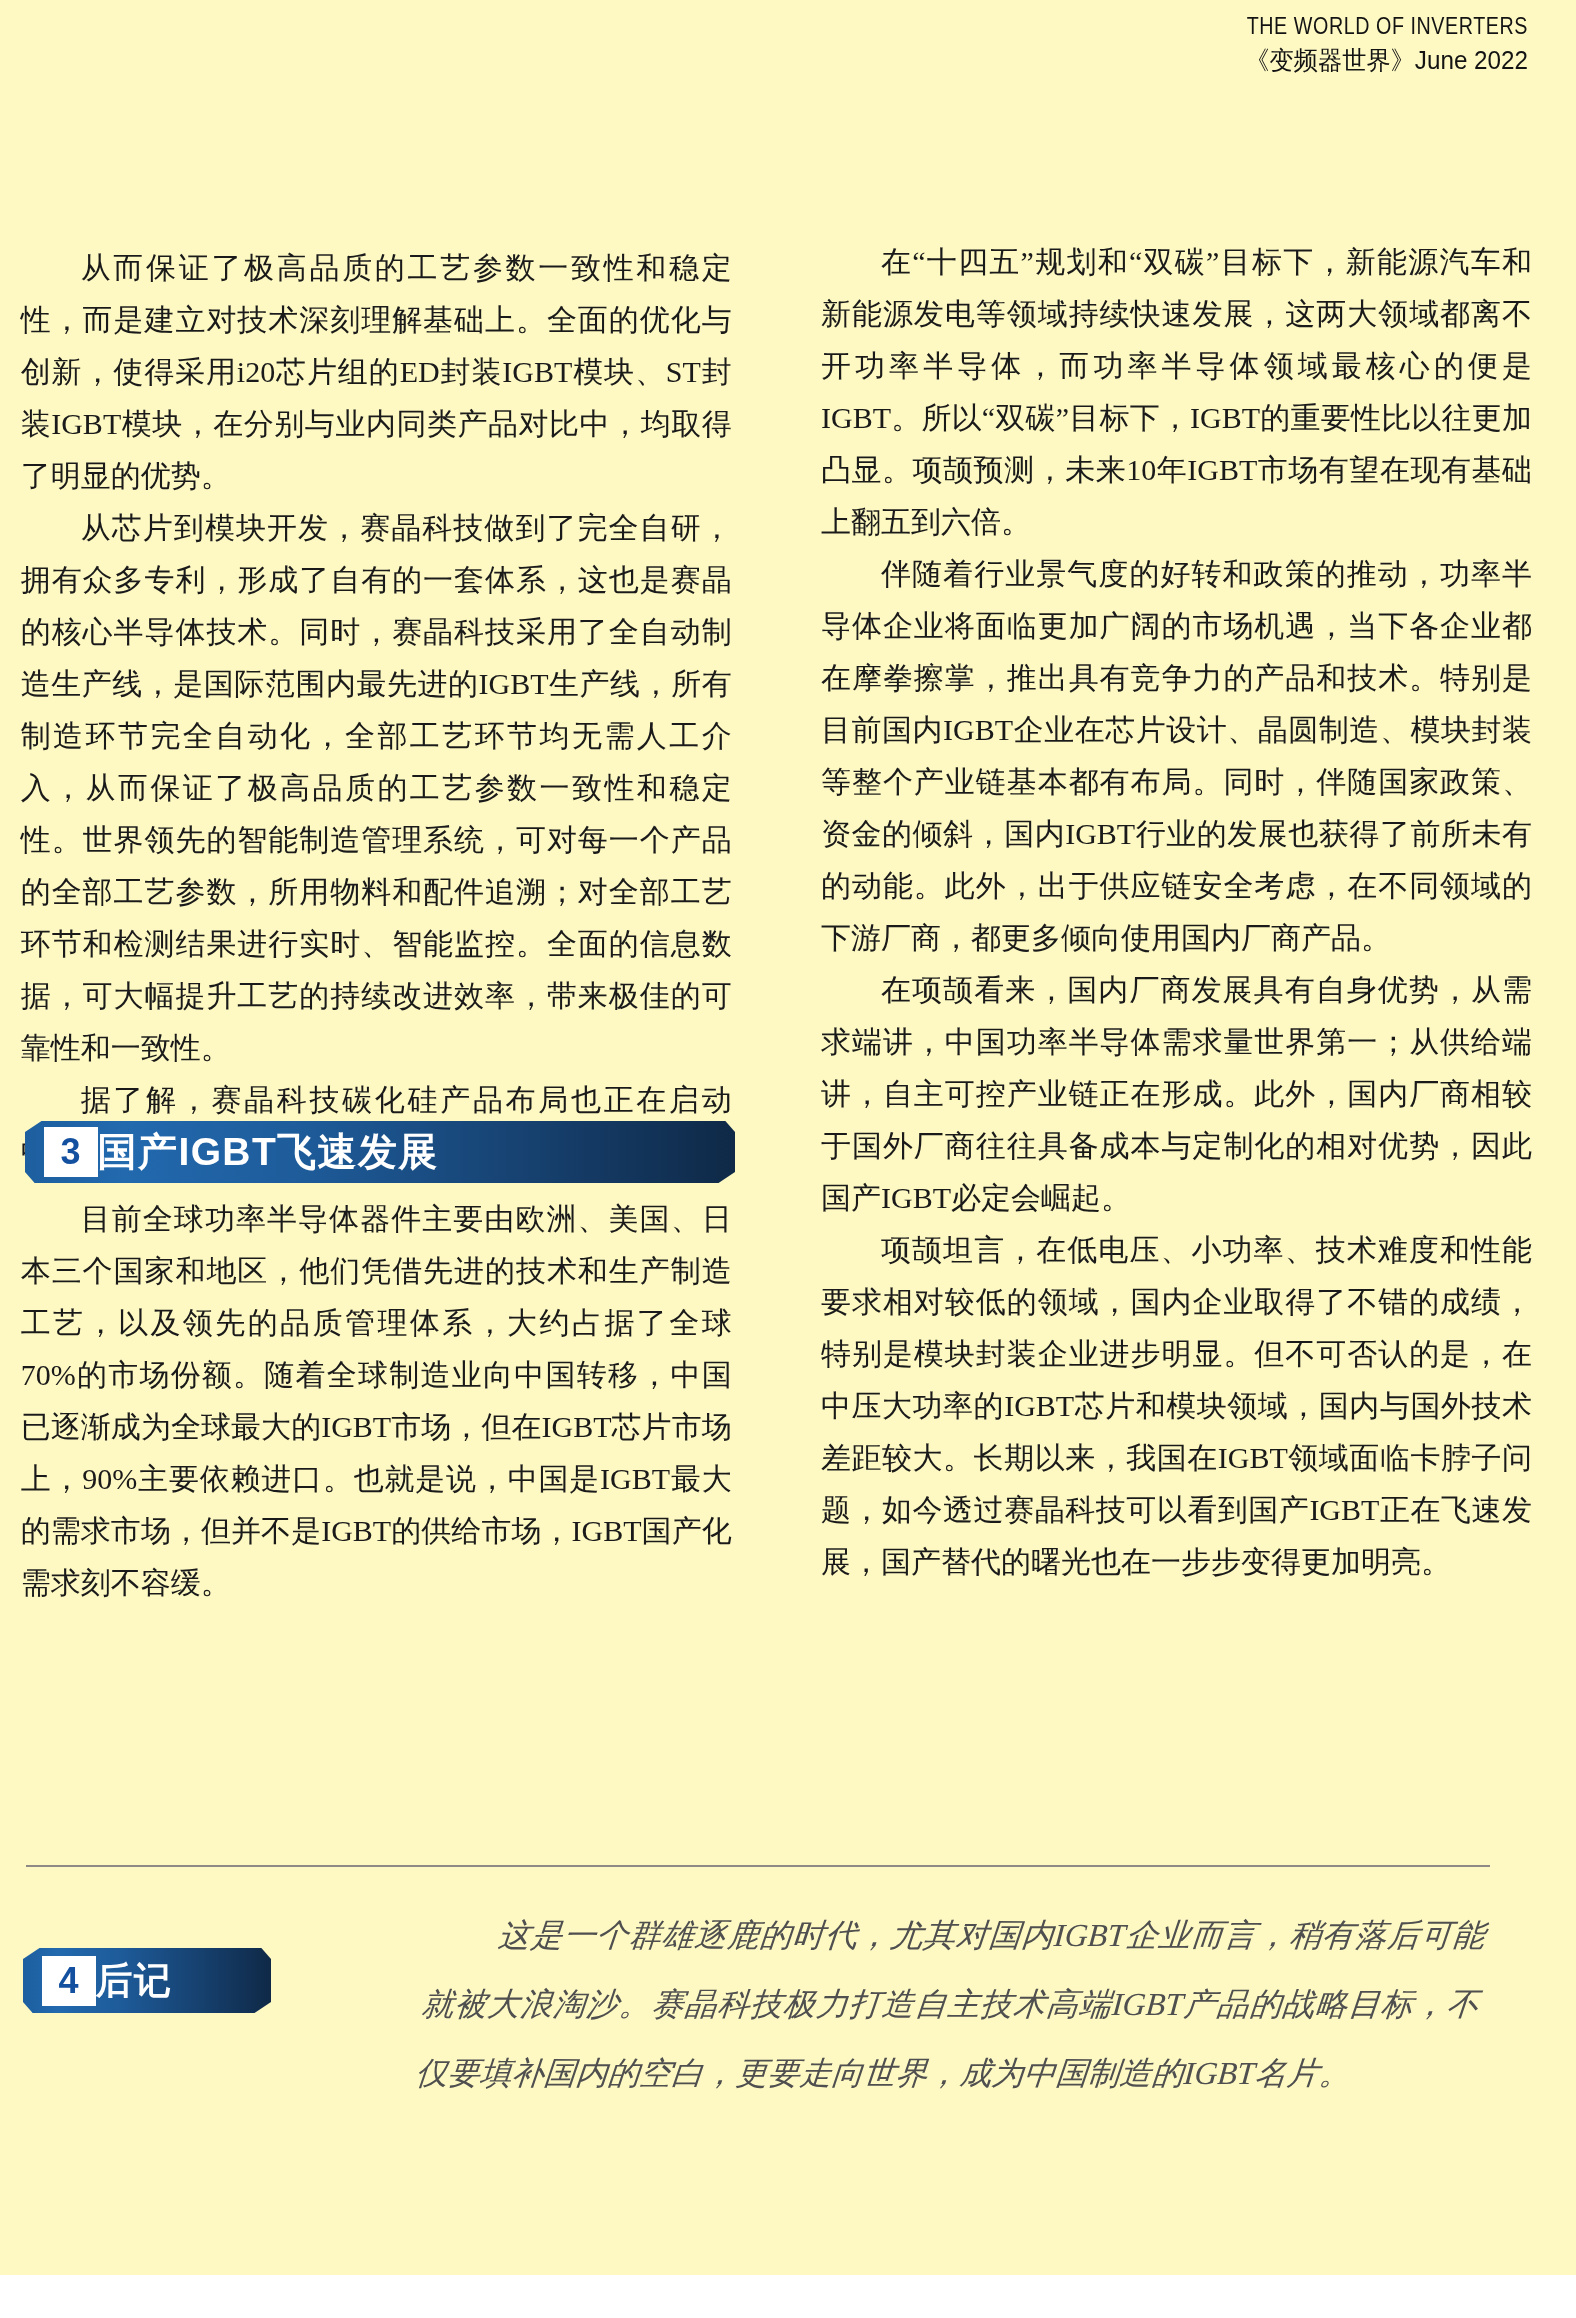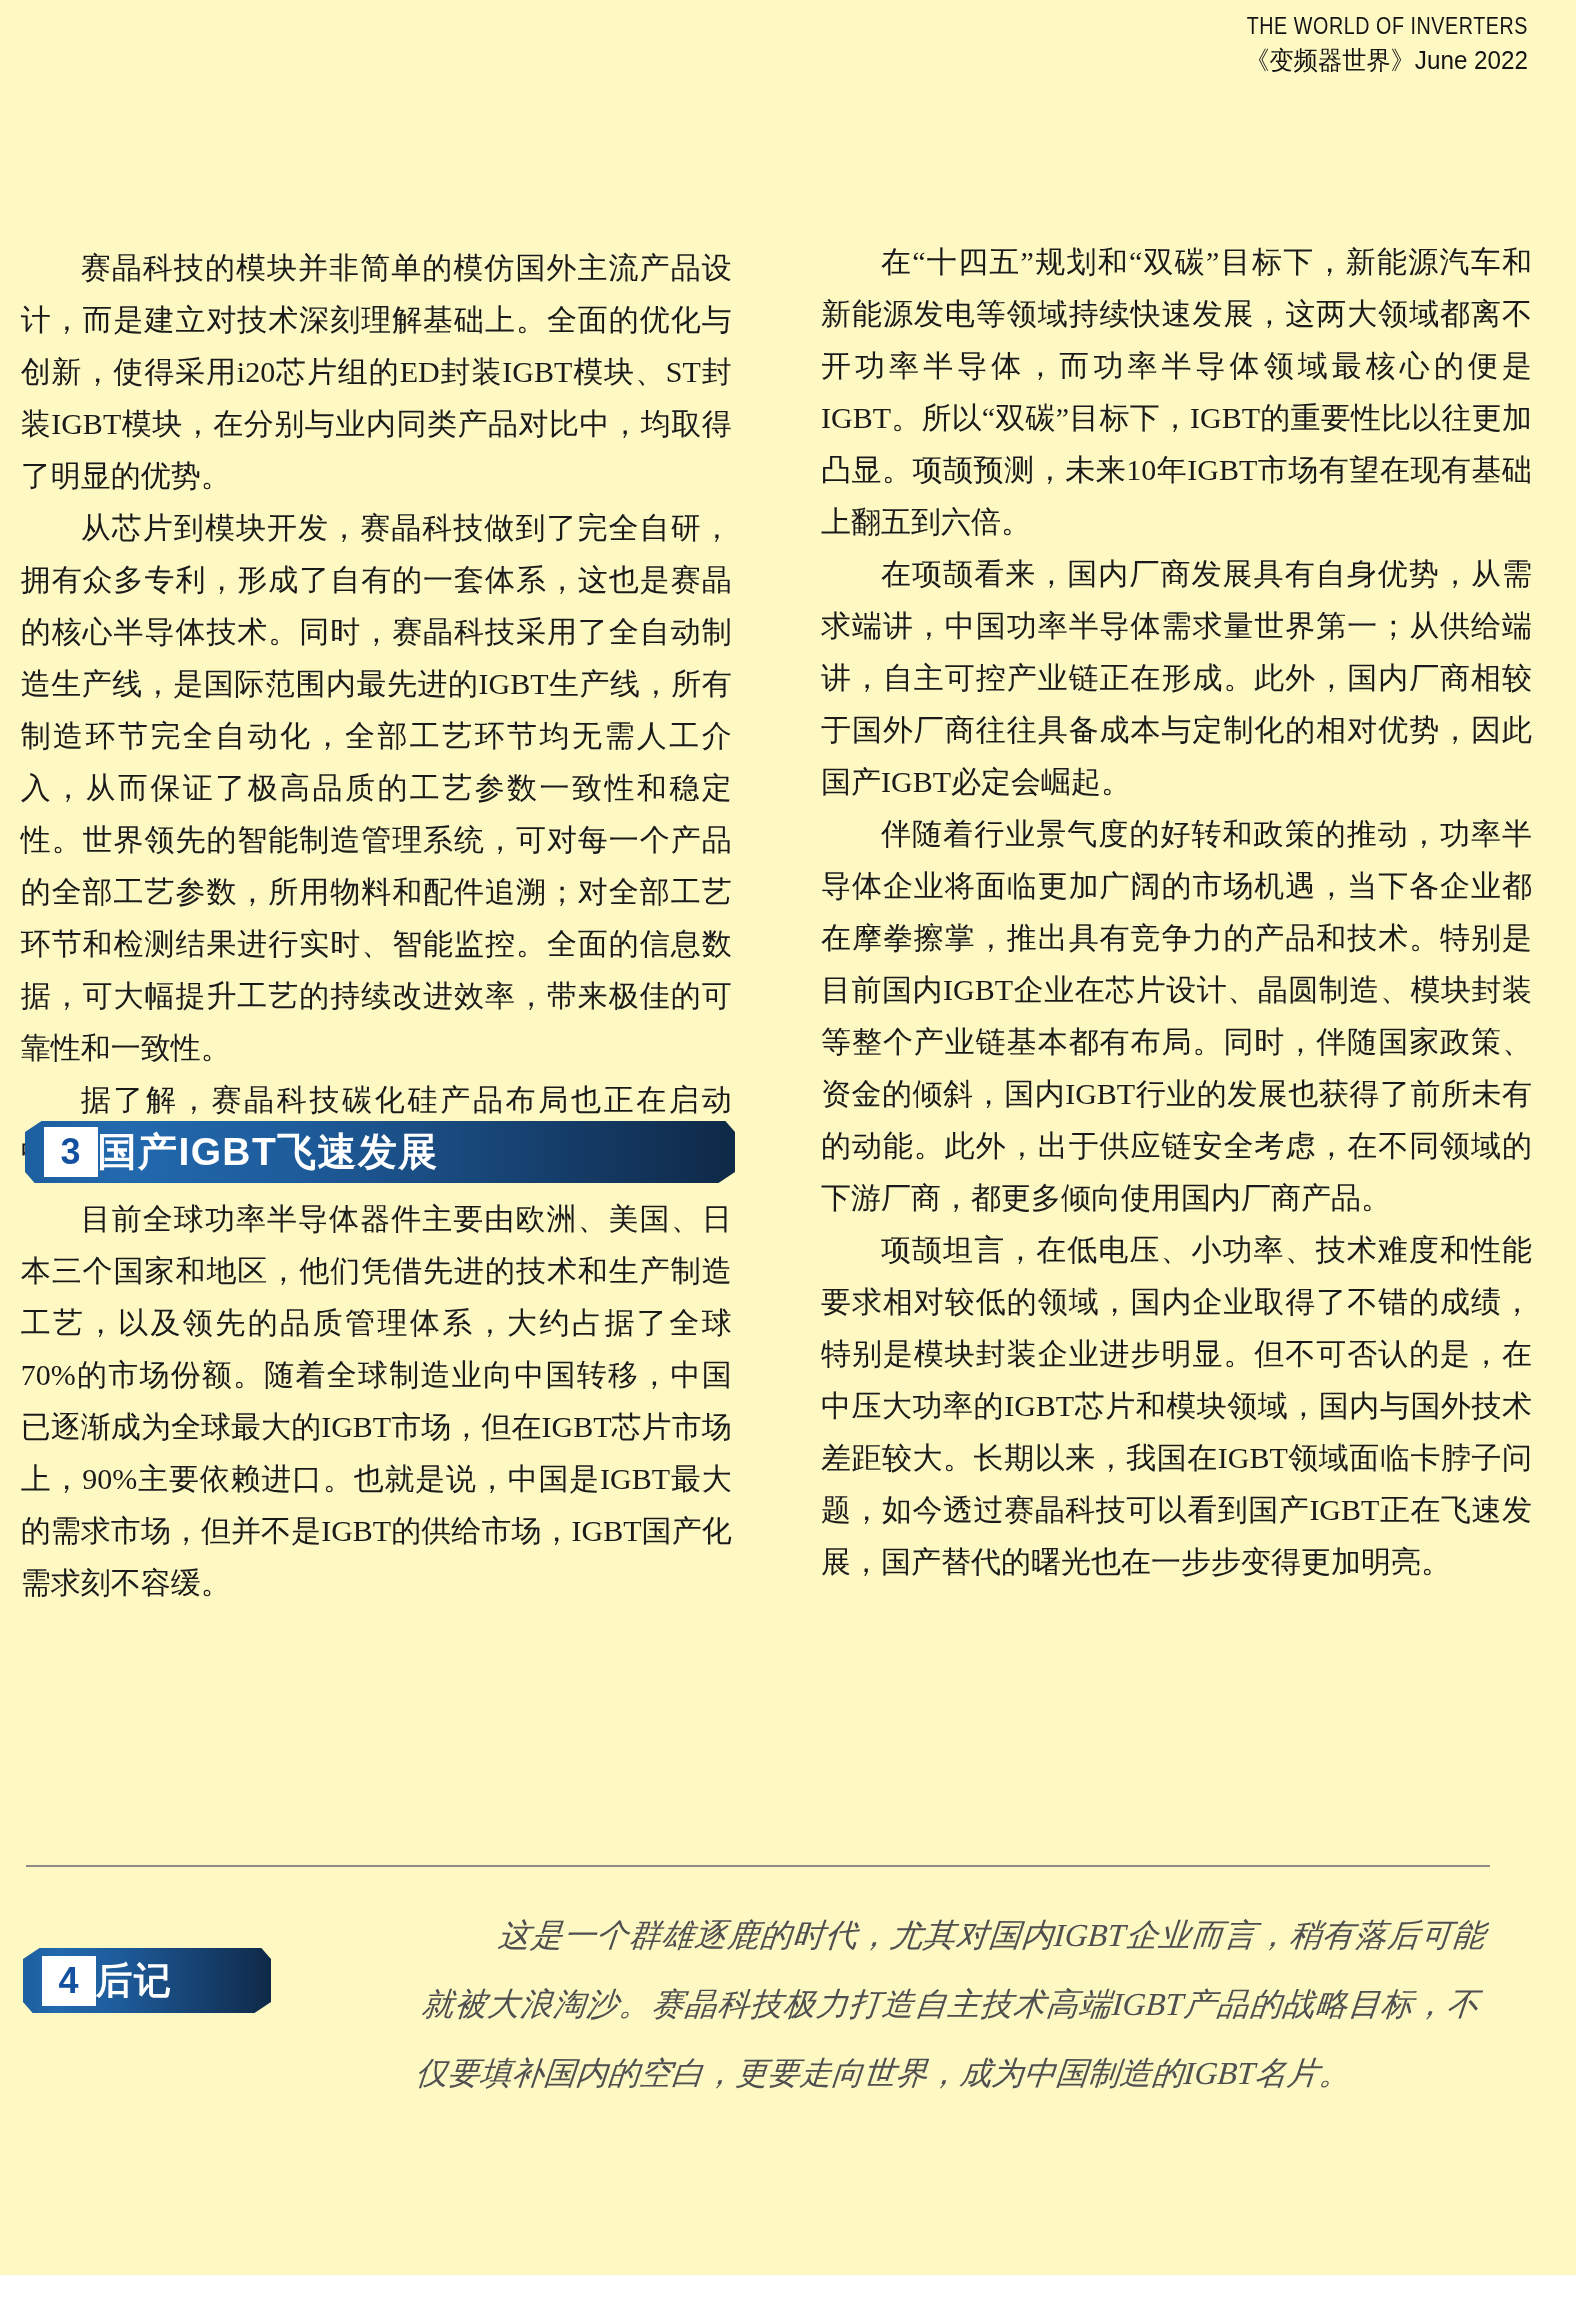--- a/index.html
+++ b/index.html
@@ -60,40 +60,40 @@
 <body>
 
 <div class="page">
 
   <div class="header">
     <div class="line1">THE WORLD OF INVERTERS</div>
     <div class="line2">《变频器世界》June 2022</div>
   </div>
 
   <section class="col col-left">
-    <p>赛晶科技的模块并非简单的模仿国外主流产品设计，而是建立对技术深刻理解基础上。全面的优化与创新，使得采用i20芯片组的ED封装IGBT模块、ST封装IGBT模块，在分别与业内同类产品对比中，均取得了明显的优势。</p>
+    <p>从而保证了极高品质的工艺参数一致性和稳定性，而是建立对技术深刻理解基础上。全面的优化与创新，使得采用i20芯片组的ED封装IGBT模块、ST封装IGBT模块，在分别与业内同类产品对比中，均取得了明显的优势。</p>
     <p>从芯片到模块开发，赛晶科技做到了完全自研，拥有众多专利，形成了自有的一套体系，这也是赛晶的核心半导体技术。同时，赛晶科技采用了全自动制造生产线，是国际范围内最先进的IGBT生产线，所有制造环节完全自动化，全部工艺环节均无需人工介入，从而保证了极高品质的工艺参数一致性和稳定性。世界领先的智能制造管理系统，可对每一个产品的全部工艺参数，所用物料和配件追溯；对全部工艺环节和检测结果进行实时、智能监控。全面的信息数据，可大幅提升工艺的持续改进效率，带来极佳的可靠性和一致性。</p>
     <p>据了解，赛晶科技碳化硅产品布局也正在启动中，计划在今年底前推出第一款碳化硅模块。</p>
   </section>
 
   <div class="banner banner-3">
     <span class="numbox">
         <span>3</span>
       </span>
     <span class="banner-title">国产IGBT飞速发展</span>
   </div>
 
   <section class="col col-s3">
     <p>目前全球功率半导体器件主要由欧洲、美国、日本三个国家和地区，他们凭借先进的技术和生产制造工艺，以及领先的品质管理体系，大约占据了全球70%的市场份额。随着全球制造业向中国转移，中国已逐渐成为全球最大的IGBT市场，但在IGBT芯片市场上，90%主要依赖进口。也就是说，中国是IGBT最大的需求市场，但并不是IGBT的供给市场，IGBT国产化需求刻不容缓。</p>
   </section>
 
   <section class="col col-right">
     <p>在“十四五”规划和“双碳”目标下，新能源汽车和新能源发电等领域持续快速发展，这两大领域都离不开功率半导体，而功率半导体领域最核心的便是IGBT。所以“双碳”目标下，IGBT的重要性比以往更加凸显。项颉预测，未来10年IGBT市场有望在现有基础上翻五到六倍。</p>
+    <p>伴随着行业景气度的好转和政策的推动，功率半导体企业将面临更加广阔的市场机遇，当下各企业都在摩拳擦掌，推出具有竞争力的产品和技术。特别是目前国内IGBT企业在芯片设计、晶圆制造、模块封装等整个产业链基本都有布局。同时，伴随国家政策、资金的倾斜，国内IGBT行业的发展也获得了前所未有的动能。此外，出于供应链安全考虑，在不同领域的下游厂商，都更多倾向使用国内厂商产品。</p>
     <p>在项颉看来，国内厂商发展具有自身优势，从需求端讲，中国功率半导体需求量世界第一；从供给端讲，自主可控产业链正在形成。此外，国内厂商相较于国外厂商往往具备成本与定制化的相对优势，因此国产IGBT必定会崛起。</p>
-    <p>伴随着行业景气度的好转和政策的推动，功率半导体企业将面临更加广阔的市场机遇，当下各企业都在摩拳擦掌，推出具有竞争力的产品和技术。特别是目前国内IGBT企业在芯片设计、晶圆制造、模块封装等整个产业链基本都有布局。同时，伴随国家政策、资金的倾斜，国内IGBT行业的发展也获得了前所未有的动能。此外，出于供应链安全考虑，在不同领域的下游厂商，都更多倾向使用国内厂商产品。</p>
     <p>项颉坦言，在低电压、小功率、技术难度和性能要求相对较低的领域，国内企业取得了不错的成绩，特别是模块封装企业进步明显。但不可否认的是，在中压大功率的IGBT芯片和模块领域，国内与国外技术差距较大。长期以来，我国在IGBT领域面临卡脖子问题，如今透过赛晶科技可以看到国产IGBT正在飞速发展，国产替代的曙光也在一步步变得更加明亮。</p>
   </section>
 
   <div class="divider"></div>
 
   <div class="banner banner-4">
     <span class="numbox">
         <span>4</span>
       </span>
     <span class="banner-title">后记</span>

